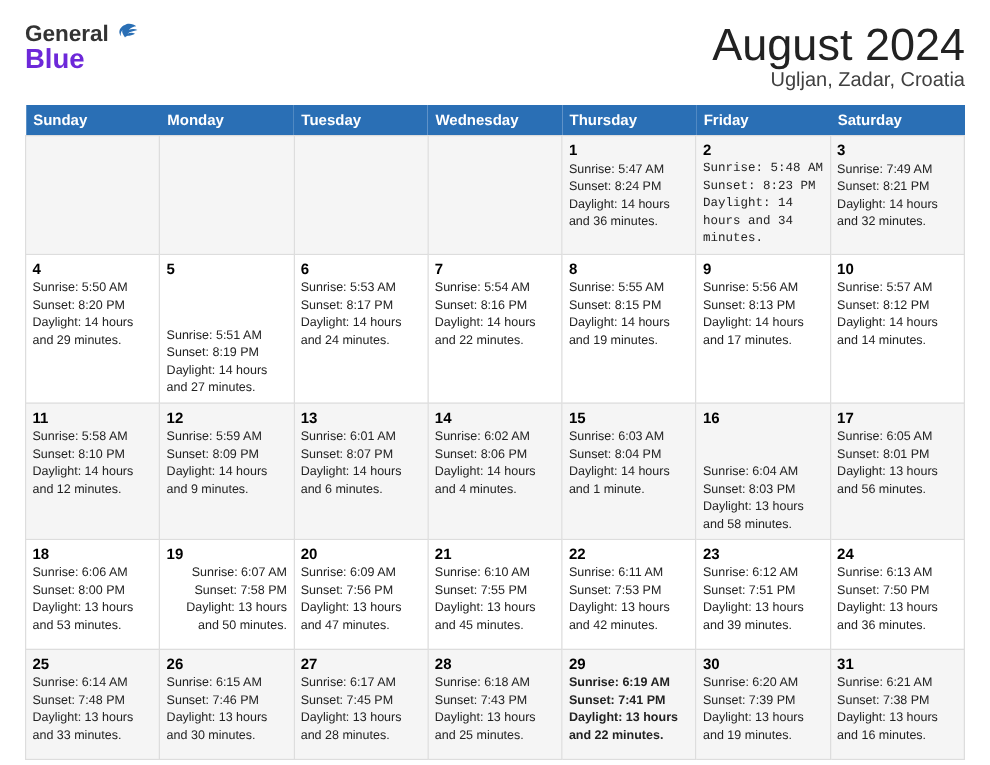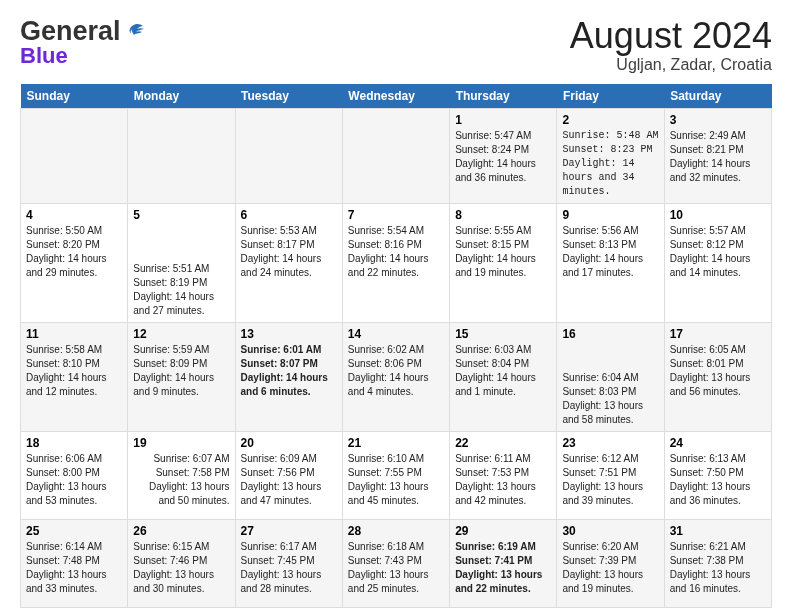--- a/index.html
+++ b/index.html
@@ -76,21 +76,21 @@
     .empty-cell {
       background-color: #f5f5f5;
     }
   </style>
 </head>
 <body>
 
 <div class="header">
   <div class="logo">
     <div style="display:flex;align-items:center;gap:2px;">
-      <span style="font-size:27px;font-weight:bold;color:#333;">General</span>
+      <span style="font-size:18px;font-weight:bold;color:#333;">General</span>
       <svg width="22" height="22" viewBox="0 0 22 22">
         <path d="M11 4 C13 2, 18 3, 20 5 C18 5, 16 6, 14 8 C16 7, 19 7, 21 8 C18 9, 15 9, 13 11 C15 10, 17 10, 19 11 C16 13, 12 12, 11 14 C10 12, 8 10, 9 8 C8 9, 7 11, 8 13 C6 11, 6 8, 8 6 C9 5, 10 4, 11 4Z" fill="#2a6fb5"></path>
       </svg>
     </div>
     <span style="font-size:22px;font-weight:bold;color:#6d28d9;margin-top:-4px;">Blue</span>
   </div>
   <div class="title-block">
     <h1>August 2024</h1>
     <h2>Ugljan, Zadar, Croatia</h2>
   </div>
@@ -121,21 +121,21 @@
 Daylight: 14 hours and 36 minutes.</div>
         </td>
         <td>
           <span class="day-number">2</span>
           <div class="day-info" style="white-space: pre-line; font-family: Liberation Mono, monospace;">Sunrise: 5:48 AM
 Sunset: 8:23 PM
 Daylight: 14 hours and 34 minutes.</div>
         </td>
         <td>
           <span class="day-number">3</span>
-          <div class="day-info" style="white-space: pre-line;">Sunrise: 2:49 AM
+          <div class="day-info" style="white-space: pre-line;">Sunrise: 7:49 AM
 Sunset: 8:21 PM
 Daylight: 14 hours and 32 minutes.</div>
         </td>
       </tr>
       <tr>
         <td>
           <span class="day-number">4</span>
           <div class="day-info" style="white-space: pre-line;">Sunrise: 5:50 AM
 Sunset: 8:20 PM
 Daylight: 14 hours and 29 minutes.</div>
@@ -185,21 +185,21 @@
 Daylight: 14 hours and 12 minutes.</div>
         </td>
         <td>
           <span class="day-number">12</span>
           <div class="day-info" style="white-space: pre-line;">Sunrise: 5:59 AM
 Sunset: 8:09 PM
 Daylight: 14 hours and 9 minutes.</div>
         </td>
         <td>
           <span class="day-number">13</span>
-          <div class="day-info" style="white-space: pre-line; font-weight: bold;">Sunrise: 6:01 AM
+          <div class="day-info" style="white-space: pre-line;">Sunrise: 6:01 AM
 Sunset: 8:07 PM
 Daylight: 14 hours and 6 minutes.</div>
         </td>
         <td>
           <span class="day-number">14</span>
           <div class="day-info" style="white-space: pre-line;">Sunrise: 6:02 AM
 Sunset: 8:06 PM
 Daylight: 14 hours and 4 minutes.</div>
         </td>
         <td>

